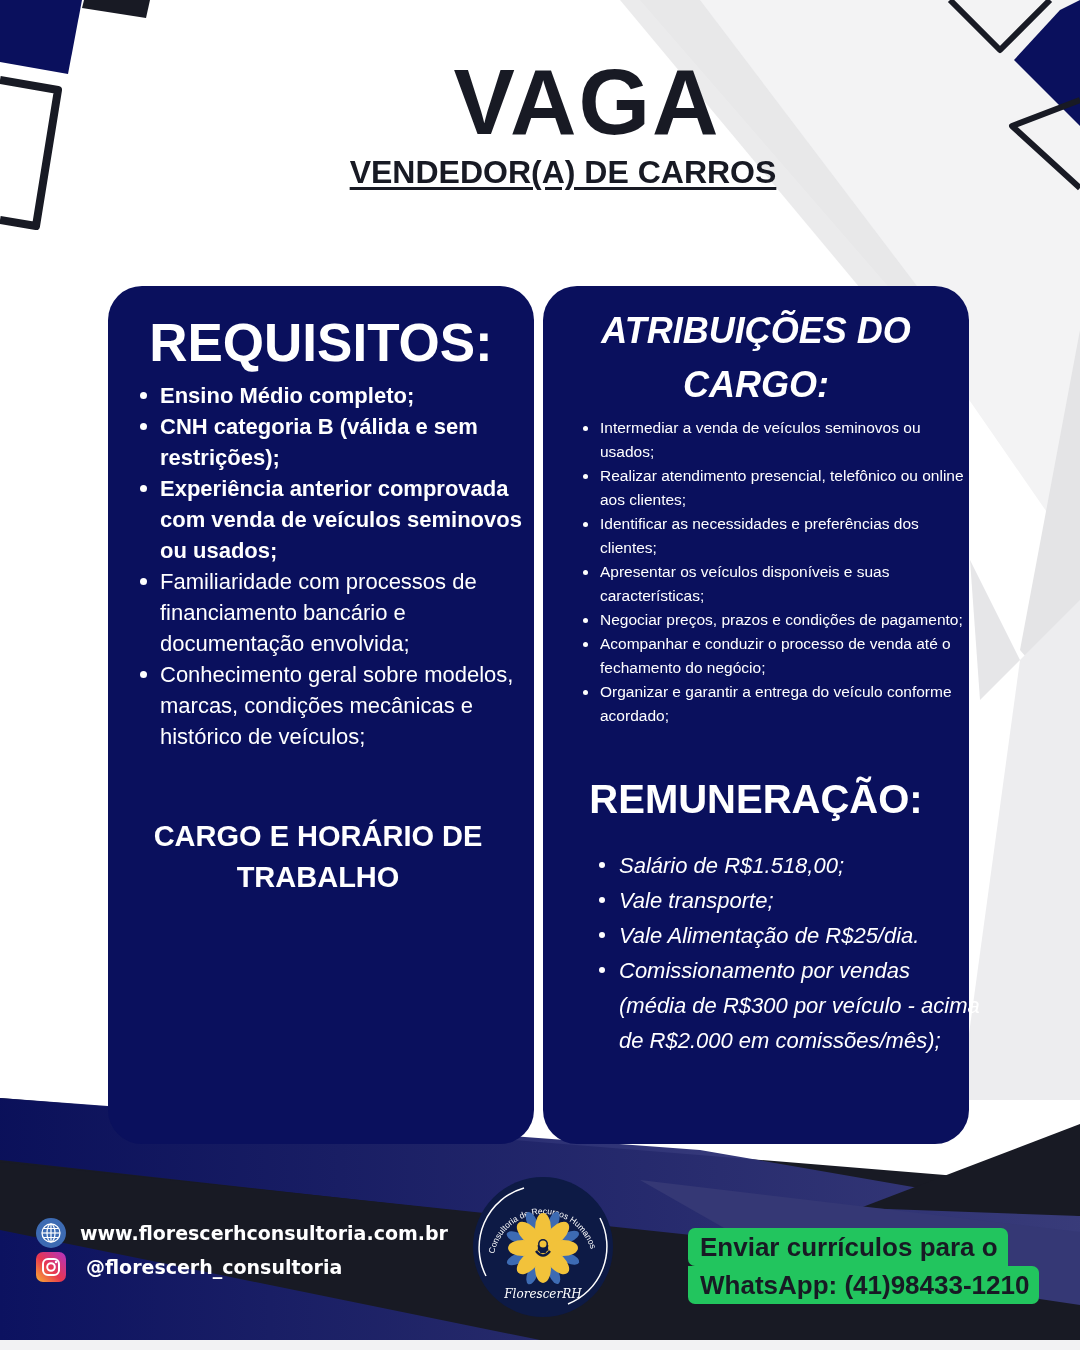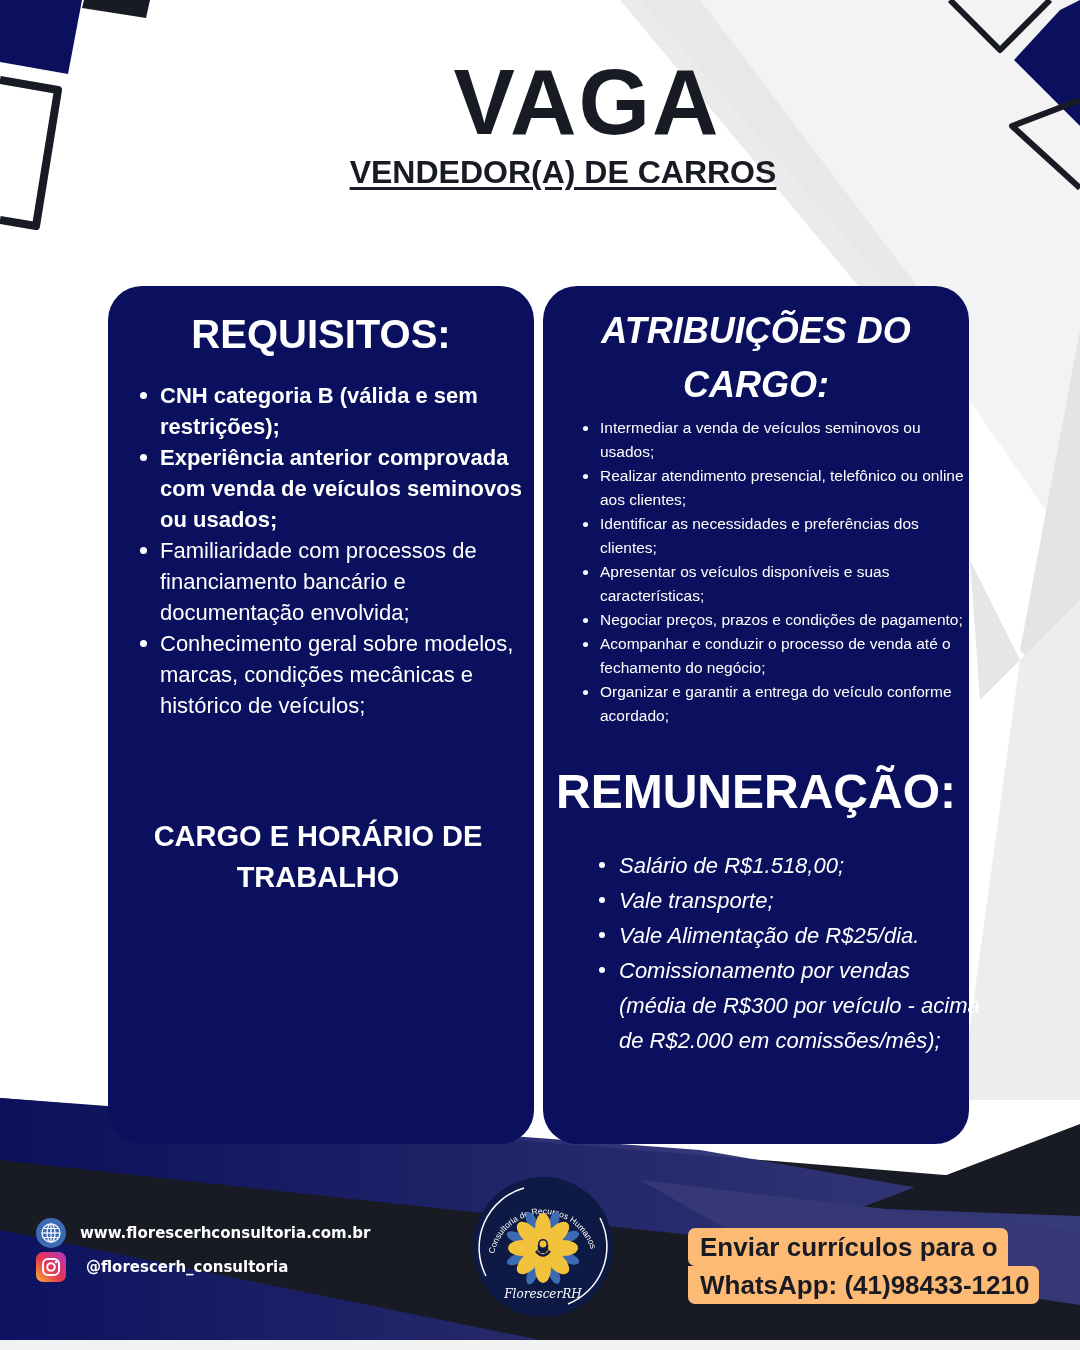--- a/index.html
+++ b/index.html
@@ -24,24 +24,24 @@
     text-underline-offset: 4px;
   }
 
   .card {
     position: absolute; background: #0a105d; border-radius: 34px; color: #fff;
   }
   .card-left { left: 108px; top: 286px; width: 426px; height: 858px; }
   .card-right { left: 543px; top: 286px; width: 426px; height: 858px; }
 
   .card h2 { font-weight: 700; text-align: center; color: #fff; }
-  .h-req { position: absolute; left: 0; width: 426px; top: 314px; font-size: 40px; }
+  .h-req { position: absolute; left: 0; width: 426px; top: 314px; font-size: 53px; }
   .h-atr { position: absolute; left: 0; width: 426px; top: 18px; font-size: 36px; line-height: 54px; font-style: italic; }
   .h-local { position: absolute; left: 0; width: 420px; top: 530px; font-size: 29px; line-height: 41px; }
-  .h-rem { position: absolute; left: 0; width: 426px; top: 478px; font-size: 48px; }
+  .h-rem { position: absolute; left: 0; width: 426px; top: 491px; font-size: 40px; }
 
   ul { list-style: none; position: absolute; }
   ul li { position: relative; padding-left: 24px; }
   ul li::before {
     content: ""; position: absolute; left: 4px; width: 7px; height: 7px;
     border-radius: 50%; background: #fff;
   }
 
   .list-req { left: 28px; top: 94px; width: 394px; font-size: 22px; line-height: 31px; }
   .list-req li::before { top: 12px; }
@@ -59,29 +59,29 @@
 
   .contacts { position: absolute; left: 36px; top: 1216px; }
   .contact-row { display: flex; align-items: center; height: 34px; }
   .contact-icon {
     width: 30px; height: 30px; border-radius: 7px;
     display: flex; align-items: center; justify-content: center; margin-right: 14px;
   }
   .icon-globe { background: #3d6bb3; border-radius: 50%; }
   .icon-ig { background: linear-gradient(45deg, #f9b233 0%, #e8374f 45%, #b233c4 100%); }
   .icon-wa { background: #29c360; }
-  .contact-text { font-family: "DejaVu Sans", sans-serif; font-weight: 700; color: #fff; font-size: 15px; }
+  .contact-text { font-family: "DejaVu Sans", sans-serif; font-weight: 700; color: #fff; font-size: 19px; }
 
   .logo { position: absolute; left: 472px; top: 1176px; width: 142px; height: 142px; }
 
   .cta {
     position: absolute; left: 688px; top: 1228px;
   }
   .cta-line {
-    display: inline-block; background: #fdba74; color: #181a24;
+    display: inline-block; background: #22c55e; color: #181a24;
     font-weight: 700; font-size: 26px; line-height: 38px;
     padding: 0 10px 0 12px; border-radius: 7px;
   }
   .cta-line.l1 { border-bottom-right-radius: 0; }
   .cta-line.l2 { border-top-left-radius: 0; border-top-right-radius: 7px; }
 </style>
 </head>
 <body>
 
 <div class="bg">
@@ -128,20 +128,21 @@
     <rect x="0" y="1340" width="1080" height="10" fill="#f2f2f3"></rect>
   </svg>
 </div>
 
 <h1 class="title">VAGA</h1>
 <div class="subtitle">VENDEDOR(A) DE CARROS</div>
 
 <section class="card card-left">
   <h2 class="h-req" style="top:26px">REQUISITOS:</h2>
   <ul class="list-req">
+    <li class="bold">Ensino Médio completo;</li>
     <li class="bold">CNH categoria B (válida e sem restrições);</li>
     <li class="bold">Experiência anterior comprovada com venda de veículos seminovos ou usados;</li>
     <li>Familiaridade com processos de financiamento bancário e documentação envolvida;</li>
     <li>Conhecimento geral sobre modelos, marcas, condições mecânicas e histórico de veículos;</li>
   </ul>
 
   <h2 class="h-local">CARGO E HORÁRIO DE TRABALHO</h2>
 </section>
 
 <section class="card card-right">

